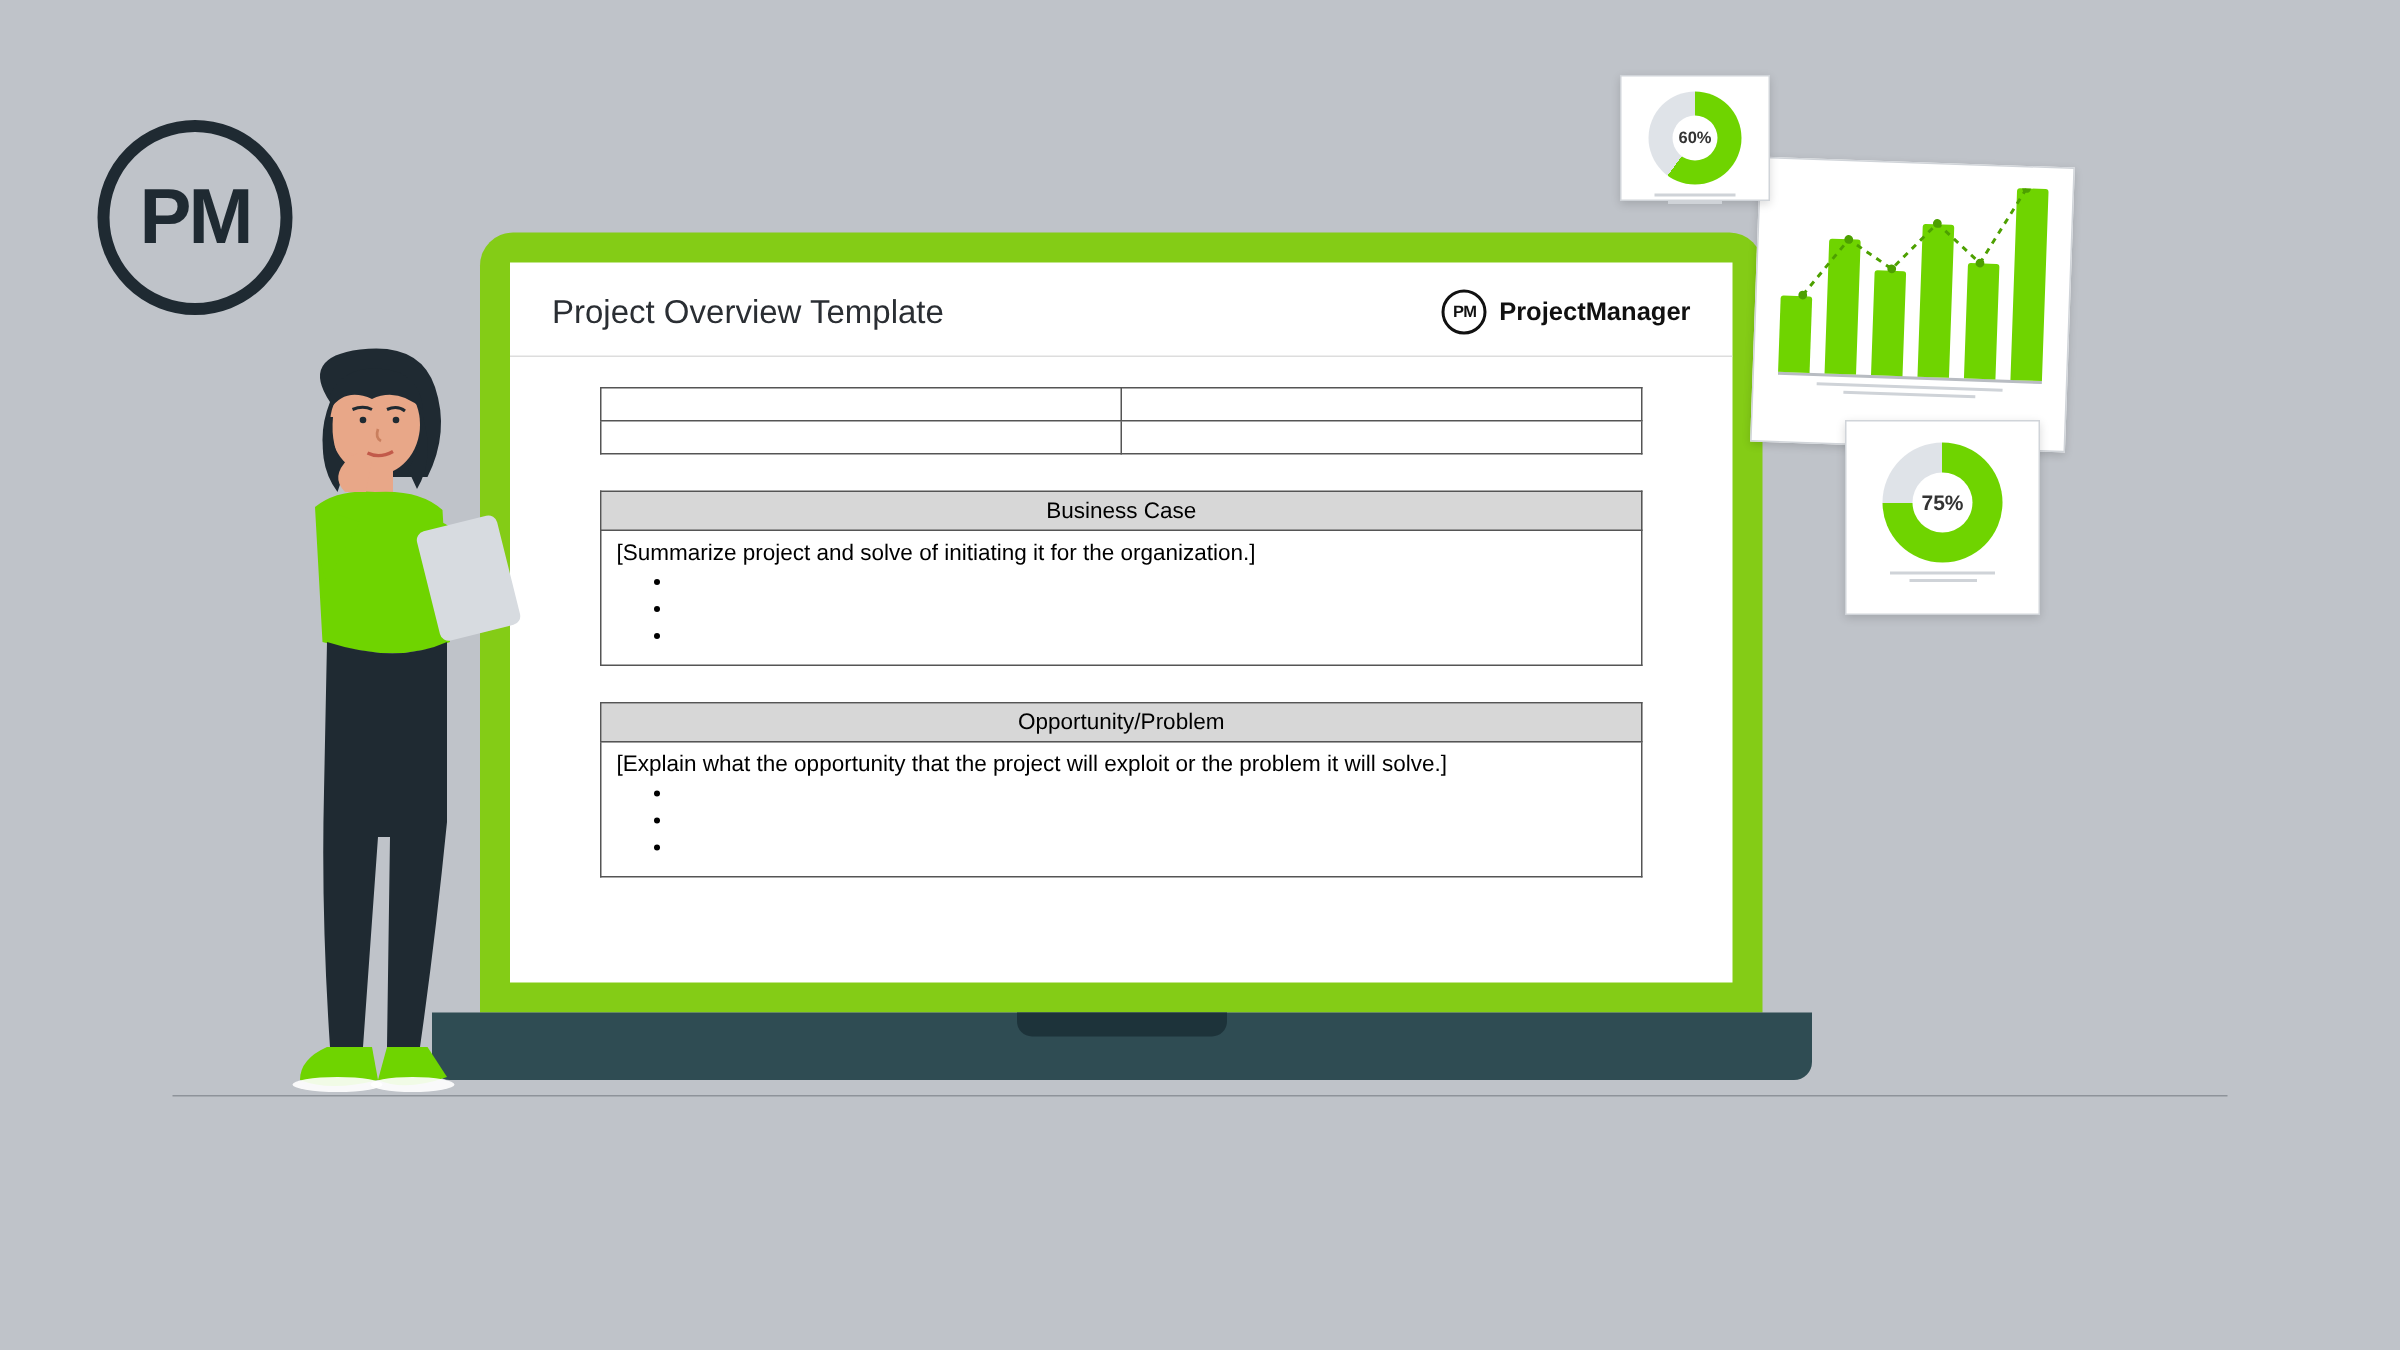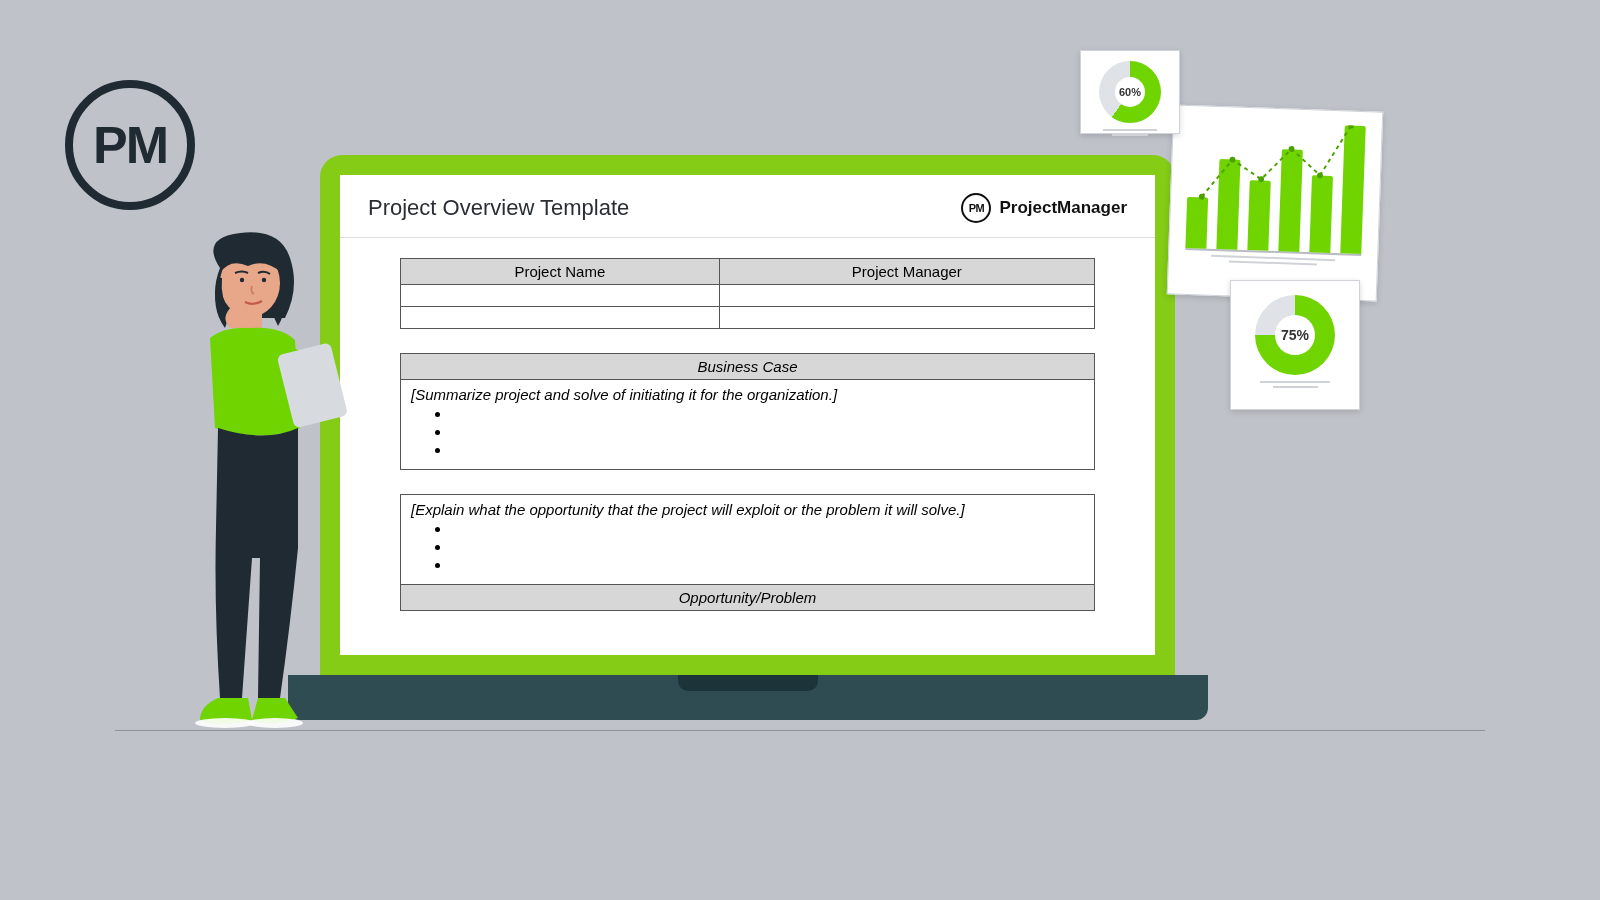--- a/index.html
+++ b/index.html
@@ -134,21 +134,20 @@
   }
   table.info-grid th {
     background: #d7d7d7;
     font-weight: 400;
   }
 
   table.section {
     width: 100%;
     border-collapse: collapse;
     margin-bottom: 24px;
-    font-style: italic;
   }
   table.section th {
     background: #d7d7d7;
     border: 1px solid #555;
     text-align: center;
     font-weight: 400;
     font-size: 15px;
     padding: 4px;
   }
   table.section td {
@@ -277,24 +276,20 @@
         <div class="brand">
           <div class="brand-circle">PM</div>
           <div class="brand-text">ProjectManager</div>
         </div>
       </div>
 
       <div class="doc-body">
 
         <table class="info-grid">
           <tbody>
-              <tr>
-            <th>Project Name</th>
-            <th>Project Manager</th>
-          </tr>
           <tr>
             <td></td>
             <td></td>
           </tr>
           <tr>
             <td></td>
             <td></td>
           </tr>
         </tbody>
           </table>
@@ -313,31 +308,31 @@
               <li></li>
             </ul>
           </td>
               </tr>
         </tbody>
           </table>
 
         <table class="section">
           <tbody>
               <tr>
+                <th>Opportunity/Problem</th>
+              </tr>
+          <tr>
                 <td>
             <span>[Explain what the opportunity that the project will exploit or the problem it will solve.]</span>
             <ul>
               <li></li>
               <li></li>
               <li></li>
             </ul>
           </td>
-              </tr>
-          <tr>
-                <th>Opportunity/Problem</th>
               </tr>
         </tbody>
           </table>
 
       </div>
     </div>
   </div>
   <div class="laptop-base">
     <div class="laptop-notch"></div>
   </div>

